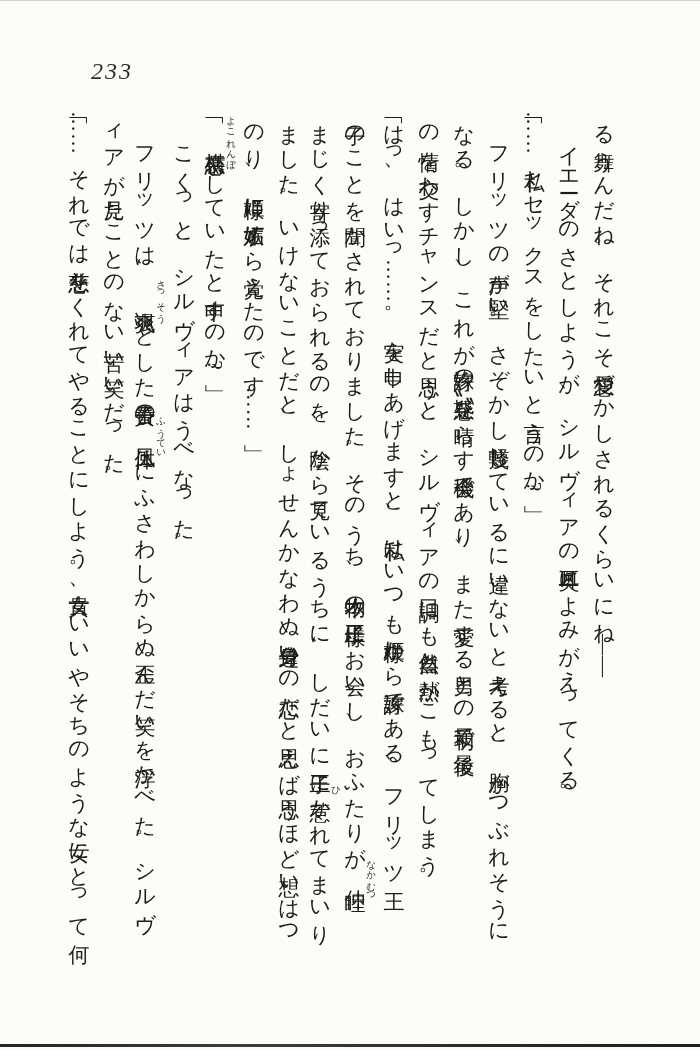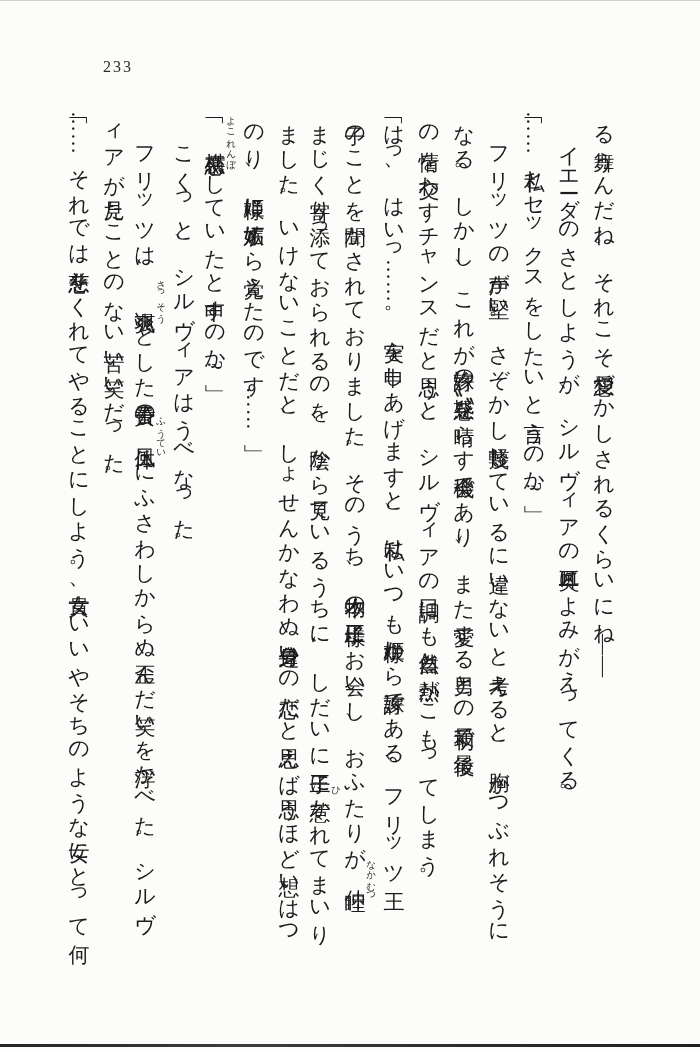--- a/index.html
+++ b/index.html
@@ -14,24 +14,24 @@
     position:absolute;top:0;left:0;width:100%;height:1px;
     background:rgba(160,160,160,.45);
   }
   .paper-bottom-edge{
     position:absolute;left:0;bottom:3px;width:100%;height:3px;
     background:linear-gradient(90deg,#242424 0%,#3d3d3d 35%,#2a2a2a 70%,#1f1f1f 100%);
   }
   .page-number{
     position:absolute;
     left:91px;top:58px;
-    font-size:16px;
+    font-style:italic;
+    font-size:24px;
     letter-spacing:2px;
     color:#2d2d2d;
-    margin-left:12px;
   }
   .textblock{
     position:absolute;
     top:110px;
     right:79px;
     height:876px;
     writing-mode:vertical-rl;
     -webkit-writing-mode:vertical-rl;
     color:#1b1b1b;
     font-size:21px;

